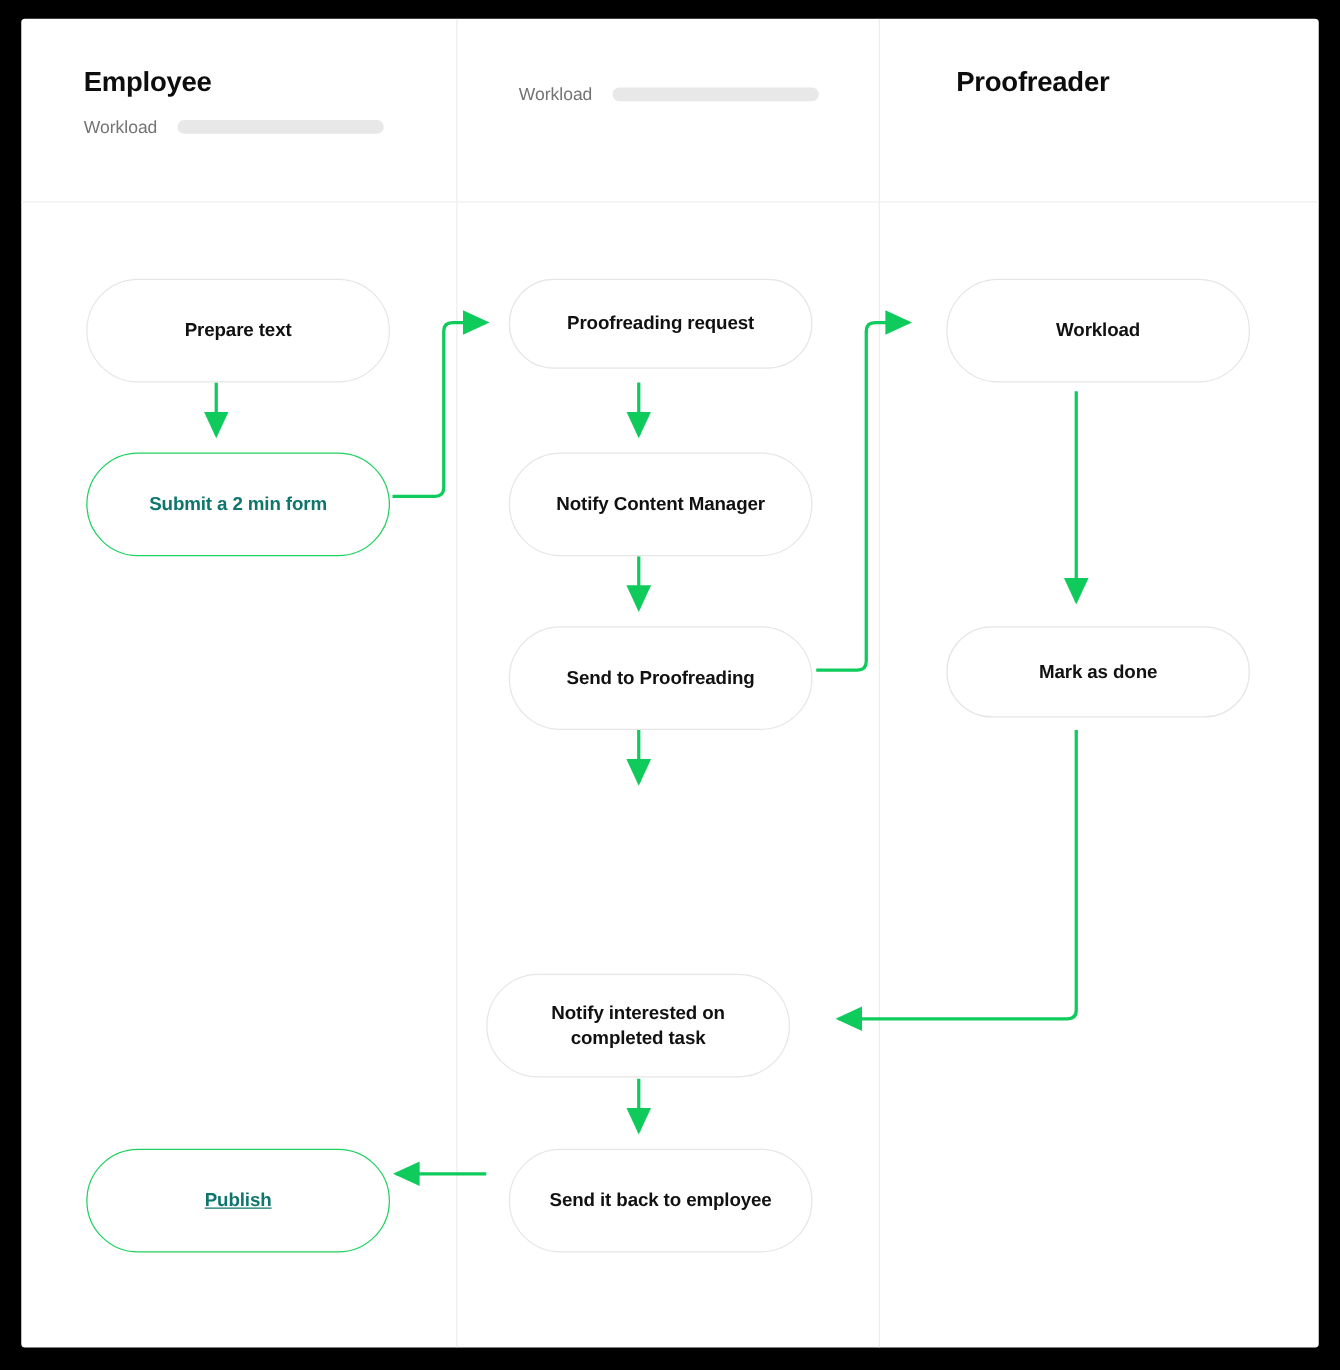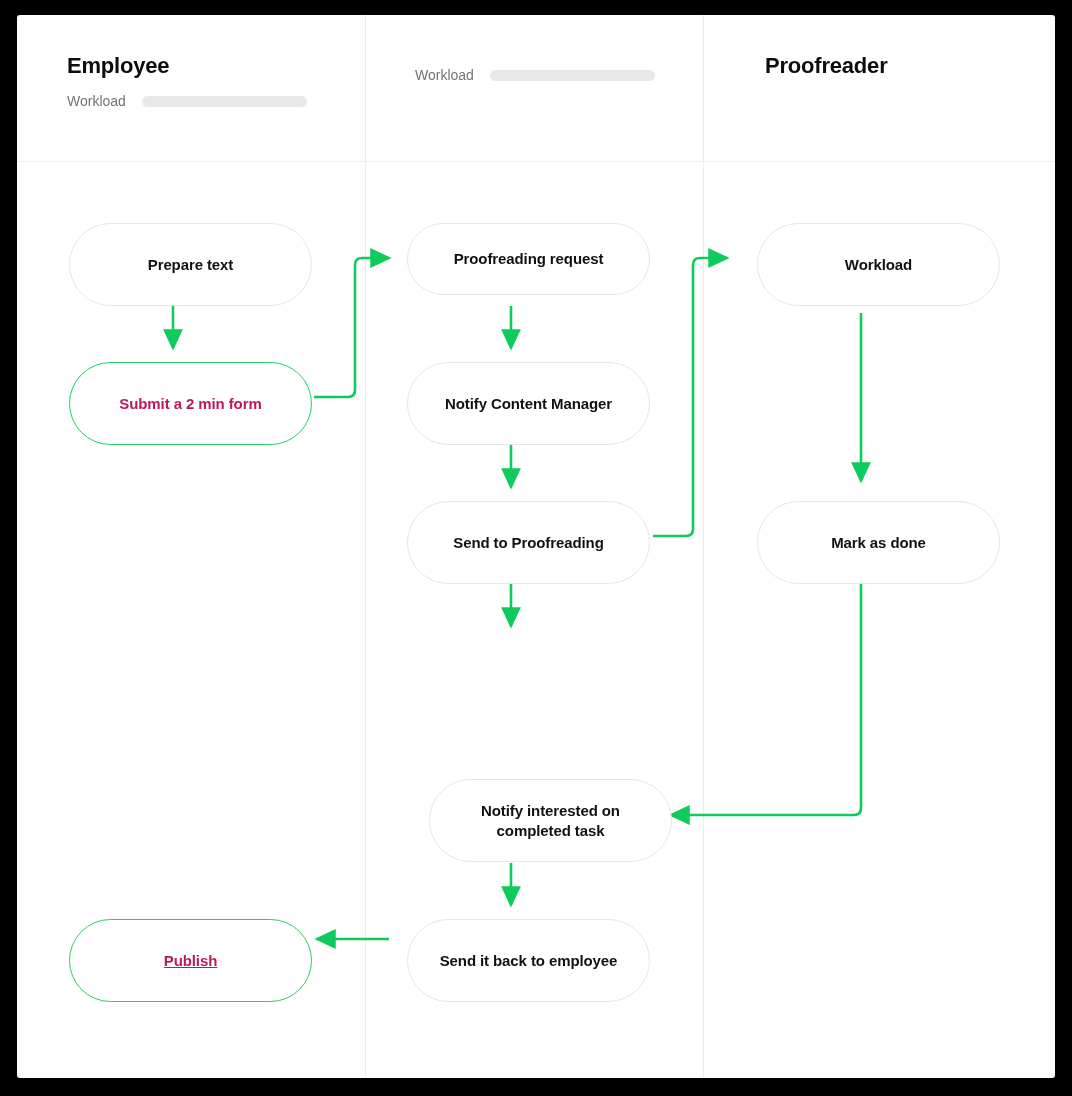--- a/index.html
+++ b/index.html
@@ -103,21 +103,21 @@
     font-size: 15px;
     font-weight: 700;
     color: #111111;
     letter-spacing: -0.1px;
     line-height: 20px;
     padding: 4px 14px;
   }
 
   .node.accent {
     border-color: #1fd25f;
-    color: #be185d;
+    color: #0f766e;
   }
 
   
   #connectors {
     position: absolute;
     left: 0;
     top: 0;
     width: 1038px;
     height: 1063px;
     pointer-events: none;
@@ -191,21 +191,21 @@
 
   <div class="node accent" id="n-publish" style="left:52px; top:904px; width:243px; height:83px;text-decoration:underline;">Publish</div>
 
   <div class="node" id="n-proofreading-request" style="left:390px; top:208px; width:243px; height:72px;">Proofreading request</div>
 
   <div class="node" id="n-notify-content-manager" style="left:390px; top:347px; width:243px; height:83px;">Notify Content Manager</div>
 
   <div class="node" id="n-send-to-proofreading" style="left:390px; top:486px; width:243px; height:83px;">Send to Proofreading</div>
 
 
-  <div class="node" id="n-notify-interested" style="left:412px; top:764px; width:243px; height:83px;">Notify interested on completed task</div>
+  <div class="node" id="n-notify-interested" style="left:372px; top:764px; width:243px; height:83px;">Notify interested on completed task</div>
 
   <div class="node" id="n-send-back-employee" style="left:390px; top:904px; width:243px; height:83px;">Send it back to employee</div>
 
   <div class="node" id="n-proofread" style="left:740px; top:208px; width:243px; height:83px;">Workload</div>
 
-  <div class="node" id="n-mark-as-done" style="left:740px; top:486px; width:243px; height:83px;">Mark as done</div>
+  <div class="node" id="n-mark-as-done" style="left:740px; top:486px; width:243px; height:73px;">Mark as done</div>
 
 </div>
 
 </body></html>

